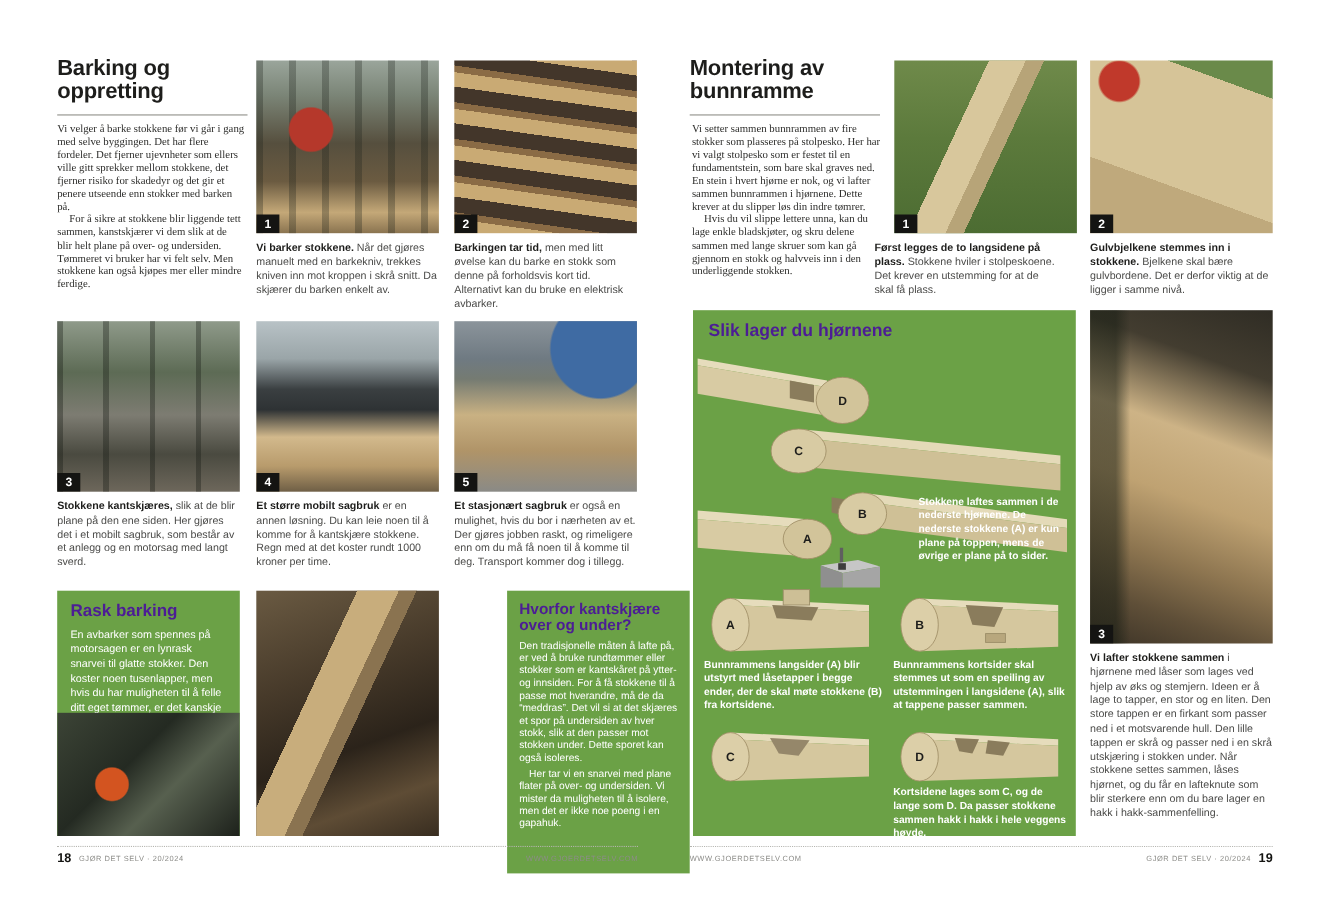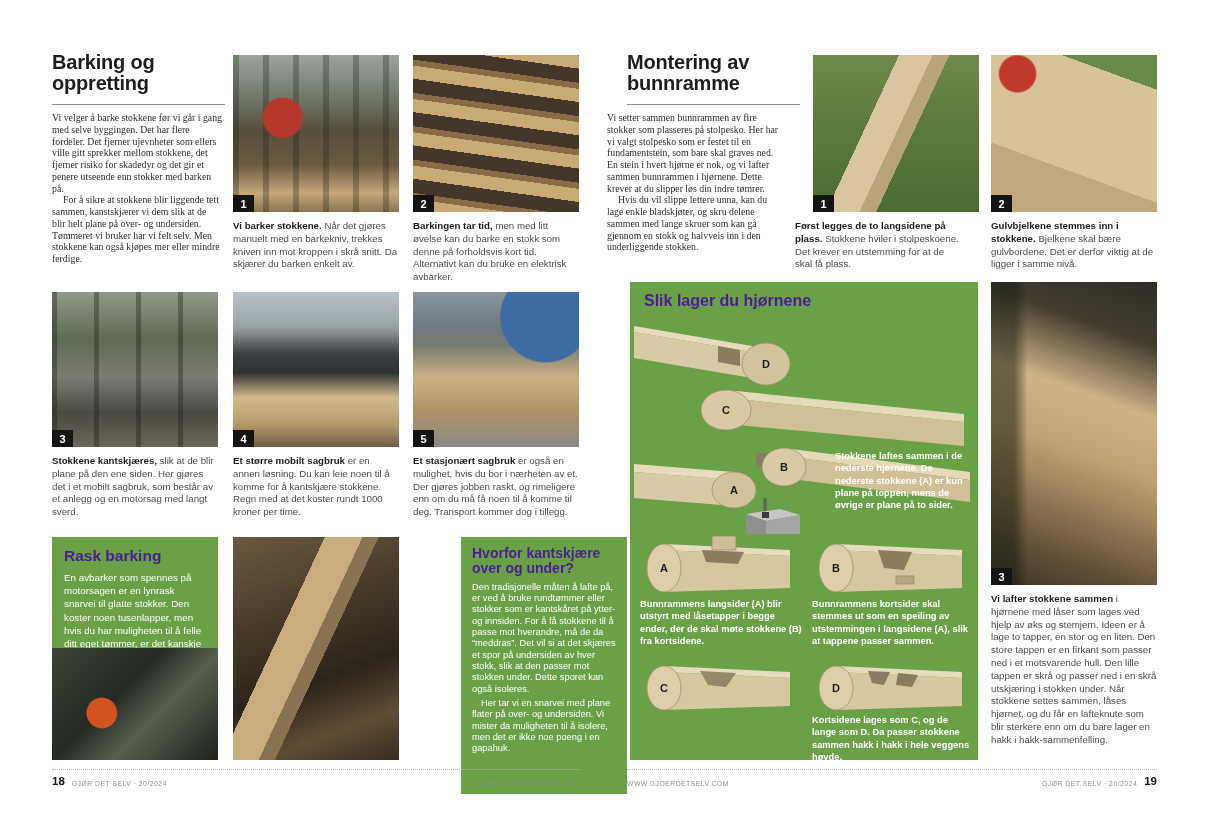--- a/index.html
+++ b/index.html
@@ -22,21 +22,21 @@
   .cap b{color:#1d1d1b;}
   
   .gbox{position:absolute;background:#6BA146;color:#fff;overflow:hidden;}
   .gbox h2{font-weight:800;margin:0;color:#4c1d95;}
   .gtext{font-size:9.8px;line-height:1.35;}
   .gtext p{margin:0 0 6px 0;}
   
   .dann{position:absolute;font-size:9.3px;font-weight:700;line-height:1.32;color:#fff;}
   .dletter{font:700 11px "Liberation Sans",sans-serif;fill:#1d1d1b;text-anchor:middle;}
   
-  .pfoot{position:absolute;border-top:1px dotted #b5b5b0;display:flex;align-items:flex-end;gap:7px;
+  .pfoot{position:absolute;border-top:1px dotted #b5b5b0;display:flex;align-items:center;gap:7px;
          padding-top:5px;font-size:6.8px;letter-spacing:.5px;color:#8c8c88;}
   .pgnum{font-size:11.5px;font-weight:800;color:#141412;letter-spacing:0;}
   .push{margin-left:auto;}
   
   .ph-bark1{background:
     radial-gradient(circle at 30% 40%, #b5382b 0 13%, rgba(0,0,0,0) 14%),
     repeating-linear-gradient(90deg, rgba(28,33,26,.30) 0 6px, rgba(0,0,0,0) 6px 30px),
     linear-gradient(180deg,#9aa59b 0%,#7b8577 20%,#564f3e 48%,#6b5b41 70%,#c4a878 88%,#8a7450 100%);}
   .ph-bark2{background:
     repeating-linear-gradient(8deg, #c9aa74 0 13px, #8a6b45 13px 19px, #43362a 19px 33px);}
@@ -113,21 +113,21 @@
   </div>
 
   <div class="pfoot" style="left:52px;top:769px;width:528px;">
     <span class="pgnum">18</span>
     <span>GJØR DET SELV · 20/2024</span>
     <span class="push">WWW.GJOERDETSELV.COM</span>
   </div>
 
   <h1 class="title abs" style="left:627px;top:52px;width:185px;">Montering av bunnramme</h1>
   <div class="rule abs" style="left:627px;top:104px;width:173px;"></div>
-  <div class="intro abs" style="left:607px;top:112px;width:172px;">
+  <div class="intro abs" style="left:629px;top:112px;width:172px;">
     <p>Vi setter sammen bunnrammen av fire stokker som plasseres på stolpesko. Her har vi valgt stolpesko som er festet til en fundamentstein, som bare skal graves ned. En stein i hvert hjørne er nok, og vi lafter sammen bunnrammen i hjørnene. Dette krever at du slipper løs din indre tømrer.</p>
     <p>Hvis du vil slippe lettere unna, kan du lage enkle bladskjøter, og skru delene sammen med lange skruer som kan gå gjennom en stokk og halvveis inn i den underliggende stokken.</p>
   </div>
 
   <div class="photo ph-frame" style="left:813px;top:55px;width:166px;height:157px;">
     <div class="badge">1</div>
   </div>
   <div class="photo ph-beam" style="left:991px;top:55px;width:166px;height:157px;">
     <div class="badge">2</div>
   </div>

